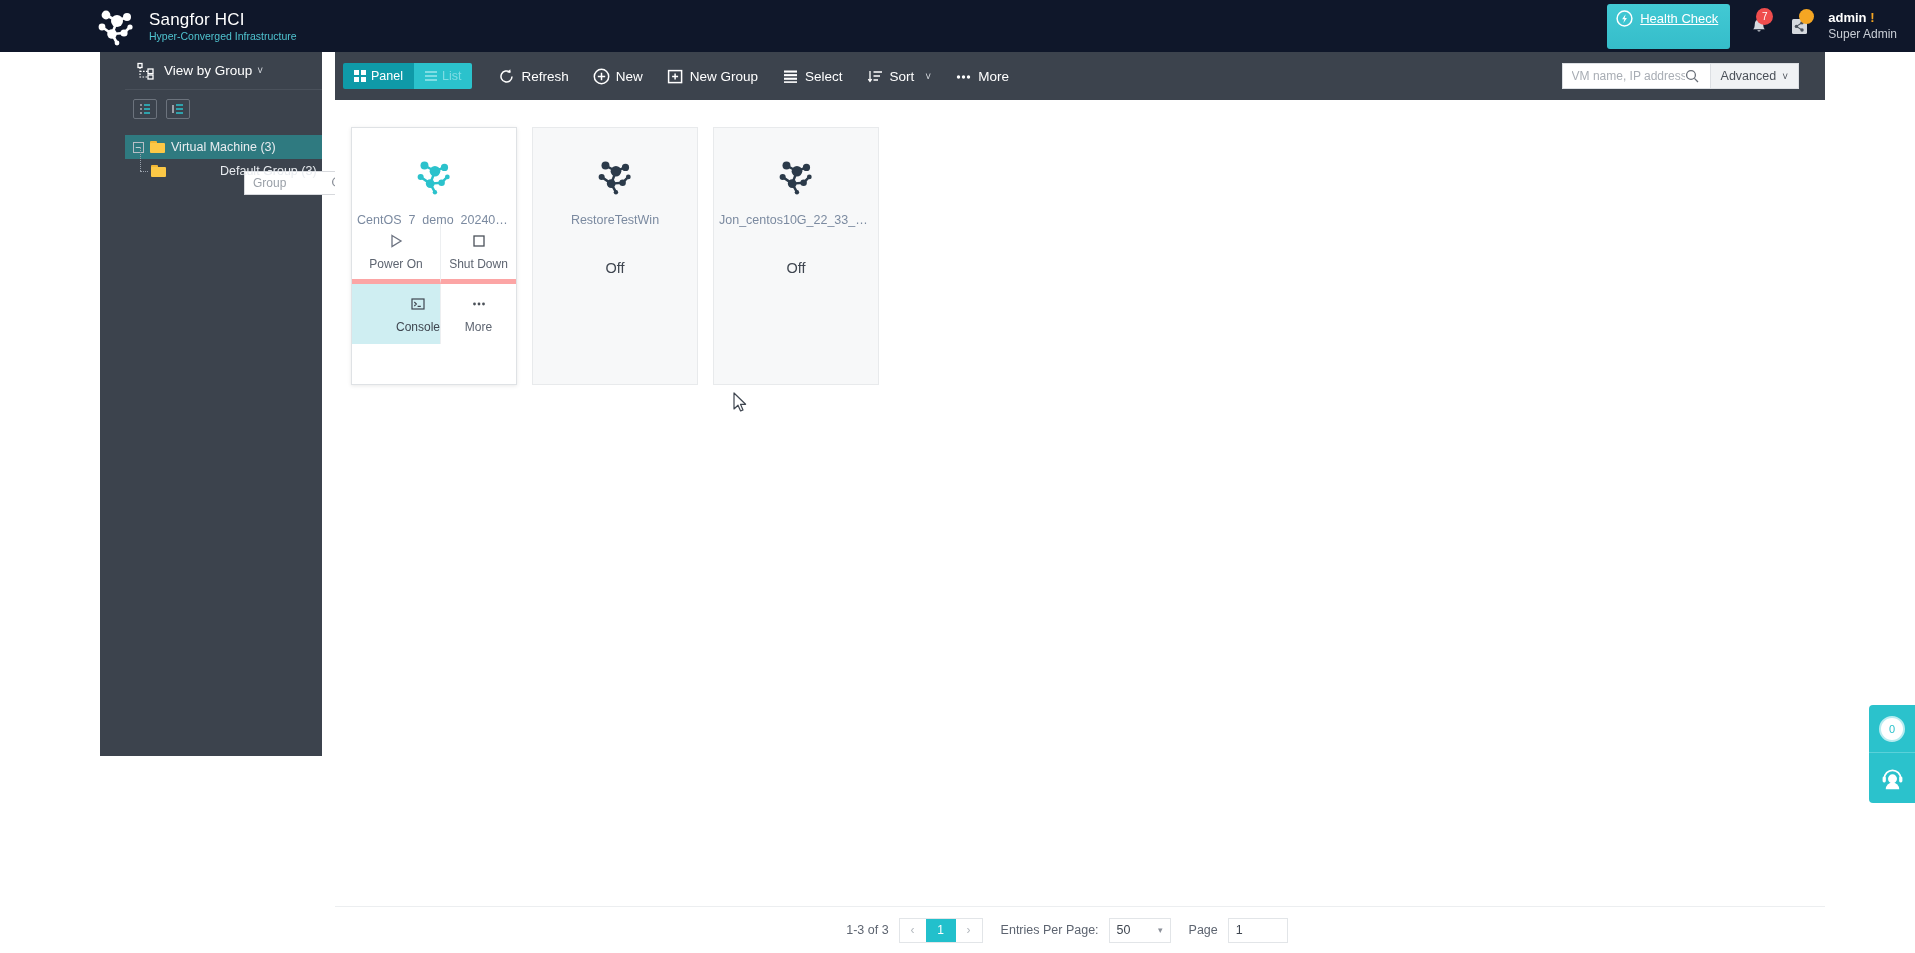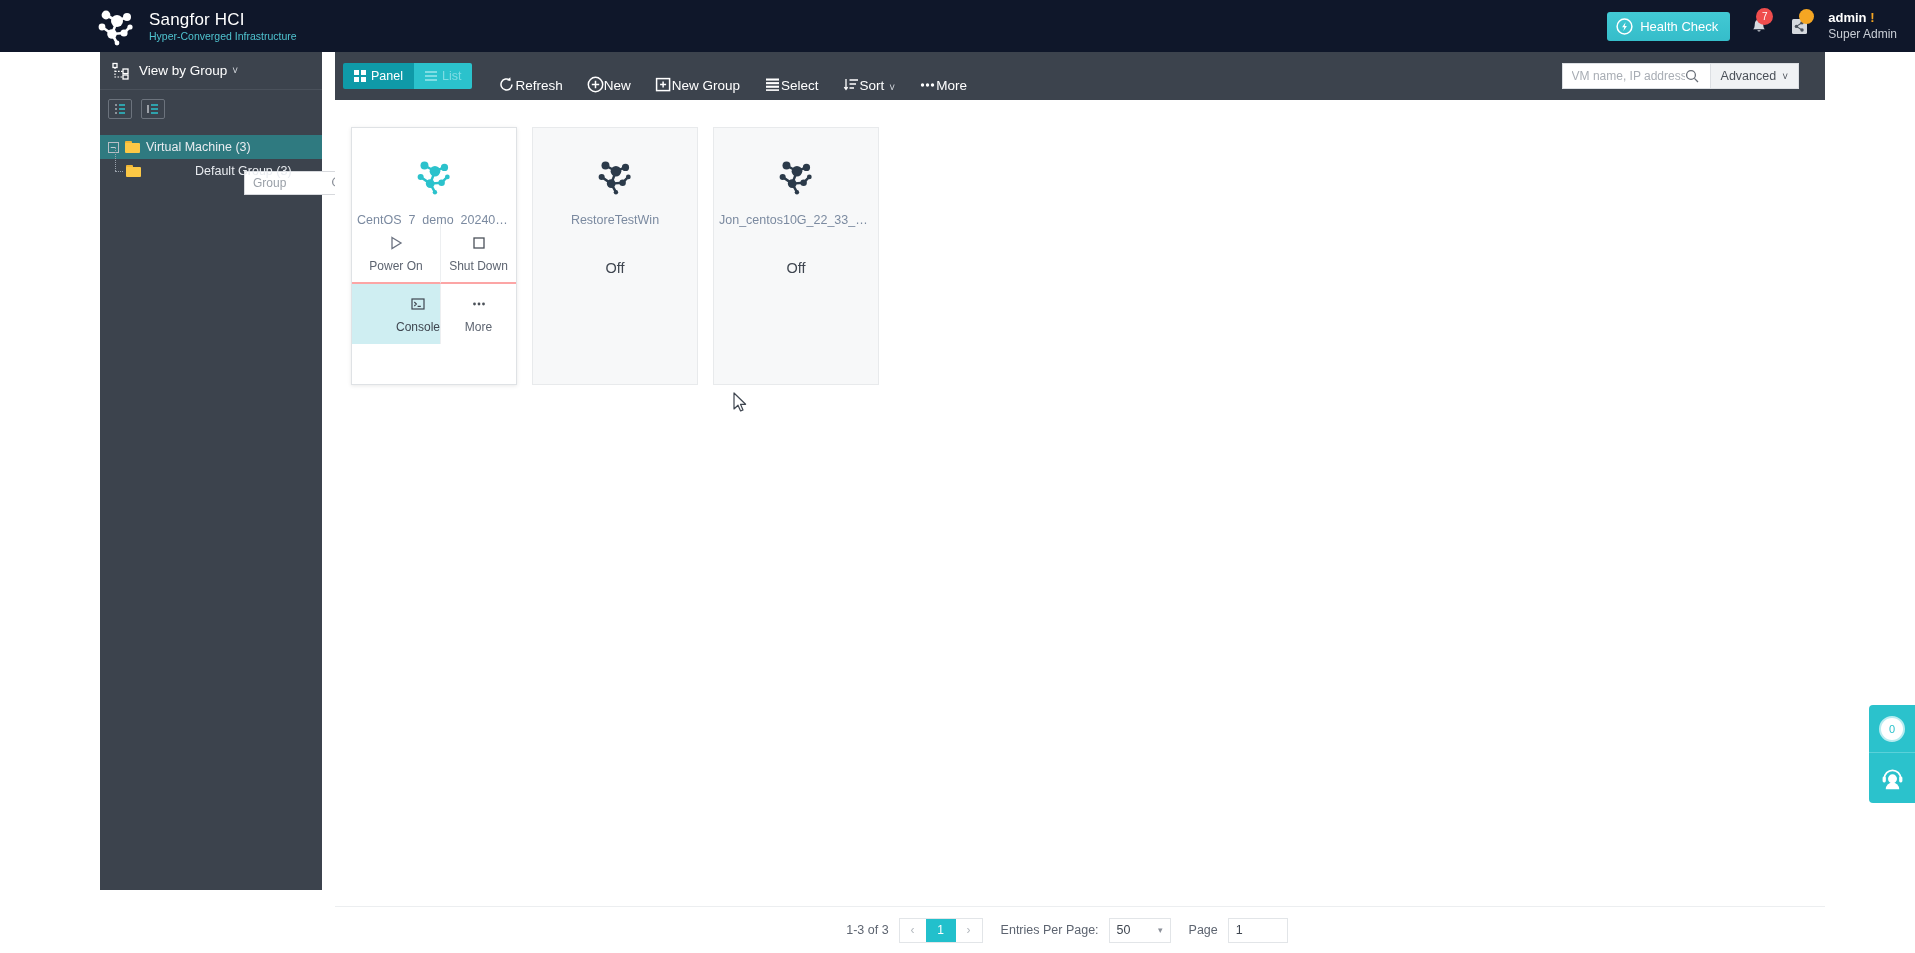--- a/index.html
+++ b/index.html
@@ -35,43 +35,44 @@
   }
 
   .header-right {
     position:absolute; right:0; top:0; height:52px;
     display:flex; align-items:center; padding-right:18px;
   }
   .health-btn {
     display:flex; align-items:center; gap:7px;
     background:linear-gradient(180deg,#42c9d4,#35bdca);
     color:#ffffff; font-size:13px; border-radius:3px;
-    padding:6px 12px 6px 9px; cursor:pointer;
+    padding:6px 12px 22px 9px; cursor:pointer;text-decoration:underline;
   }
   .hc-icon { width:17px; height:17px; }
 
   .hdr-icon-wrap { position:relative; margin-left:17px; cursor:pointer; width:24px; height:26px; }
   .badge-red {
     position:absolute; top:-5px; left:9px; min-width:17px; height:17px;
     background:#ef4d4d; color:#fff; border-radius:9px; font-size:10px;
     display:flex; align-items:center; justify-content:center; padding:0 3px;
   }
   .badge-orange {
     position:absolute; top:-4px; left:11px; width:15px; height:15px;
     background:#f5a623; border-radius:50%;
   }
   .user-block { margin-left:16px; line-height:15px; }
   .user-name { color:#ffffff; font-size:13px; font-weight:bold; }
   .user-name .excl { color:#f5a623; font-weight:bold; }
   .user-role { color:#c9ced6; font-size:12px; margin-top:2px; }
 
   
   .sidebar {
-    position:absolute; left:100px; top:52px; width:222px; height:838px;
+    position:absolute; left:100px; top:52px; width:222px; height:704px;
     background:#3c434d;
+    padding-left:25px;
   }
   .sb-header {
     height:38px; display:flex; align-items:center; padding-left:12px;
     border-bottom:1px solid #4a515b;
   }
   .sb-view-icon { width:18px; height:18px; margin-right:9px; }
   .sb-view-label { color:#ffffff; font-size:13.5px; }
   .caret-down { margin-left:5px; font-size:10px; color:#d7dbe0; }
 
   .sb-tools { height:37px; display:flex; align-items:center; padding-left:8px; gap:9px; }
@@ -136,21 +137,21 @@
     display:flex; height:26px; border-radius:2px; overflow:hidden; margin-right:14px;
   }
   .seg-btn {
     display:flex; align-items:center; gap:5px; padding:0 11px;
     font-size:12.5px; cursor:pointer;
   }
   .seg-panel { background:#0f9aa8; color:#ffffff; }
   .seg-list  { background:#2bc2cc; color:#7fdde4; }
 
   .tb-btn {
-    display:flex; align-items:flex-end; color:#ffffff; font-size:13.5px;
+    display:flex; align-items:center; gap:6px; color:#ffffff; font-size:13.5px;
     padding:0 12px; height:34px; cursor:pointer; white-space:nowrap;
   }
   .tb-ico { width:17px; height:17px; flex:0 0 auto; }
 
   .search-wrap {
     position:absolute; right:26px; top:11px; display:flex; height:26px;
   }
   .search-box {
     width:148px; background:#ffffff; border:1px solid #dcdfe3; border-right:none;
     display:flex; align-items:center; padding:0 6px 0 9px;
@@ -183,21 +184,21 @@
   }
   .card-state {
     text-align:center; font-size:14.5px; color:#3f4650; margin-top:33px;
   }
   .actions {
     position:absolute; left:0; right:0; top:96px; display:grid;
     grid-template-columns:1fr 1fr; grid-template-rows:60px 60px;
   }
   .act {
     display:flex; flex-direction:column; align-items:center; justify-content:center;
-    background:#ffffff; border-right:1px solid #edeff1; border-bottom:2px solid #fca5a5;
+    background:#ffffff; border-right:1px solid #edeff1; border-bottom:5px solid #fca5a5;
     cursor:pointer; gap:7px;
   }
   .act:nth-child(2n) { border-right:none; }
   .act:nth-child(n+3) { border-bottom:none; }
   .act.hl { background:#cfeef2;padding-left:44px; }
   .act-ico { width:18px; height:18px; display:flex; align-items:center; justify-content:center; }
   .act-label { font-size:12px; color:#5d6470; }
   .act.hl .act-label { color:#3f4650; }
 
   .cursor-arrow { position:absolute; left:398px; top:340px; width:15px; height:21px; }

